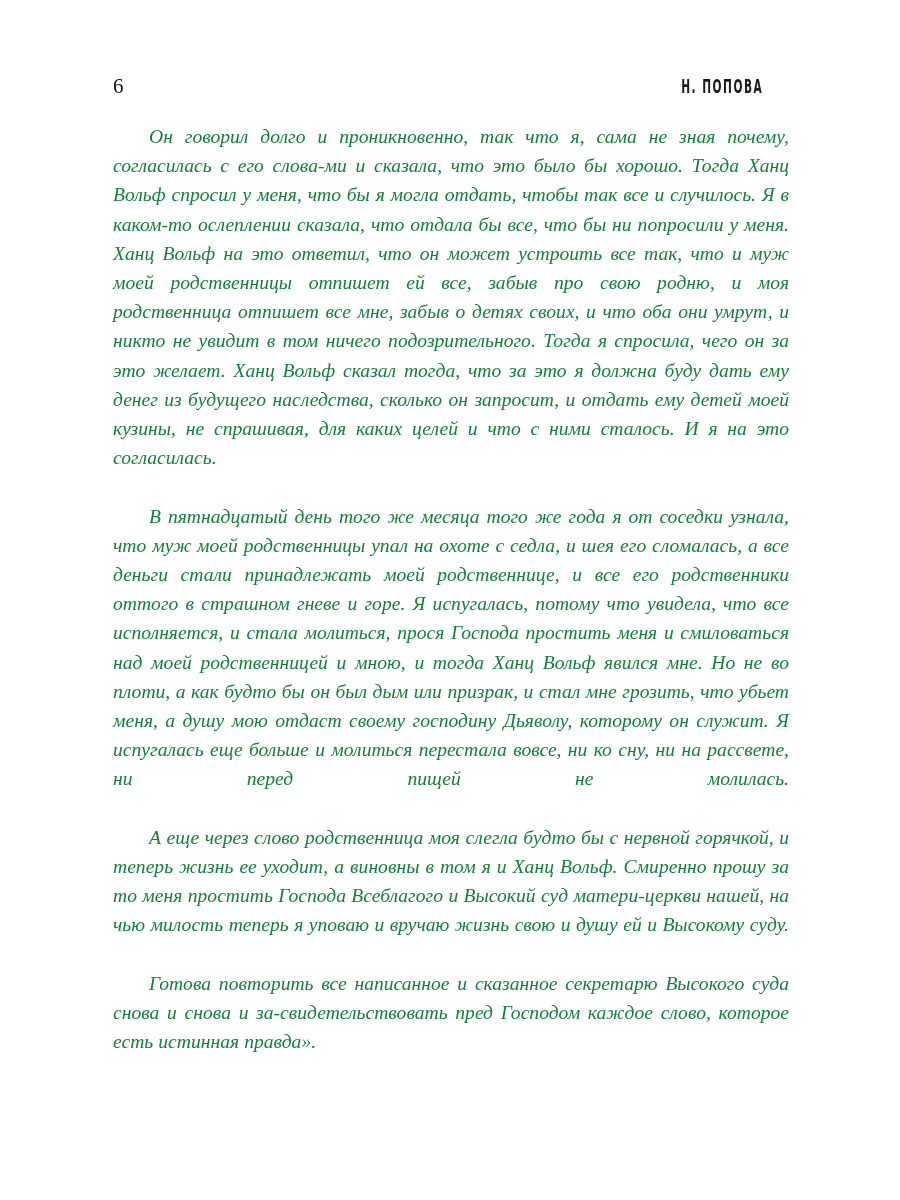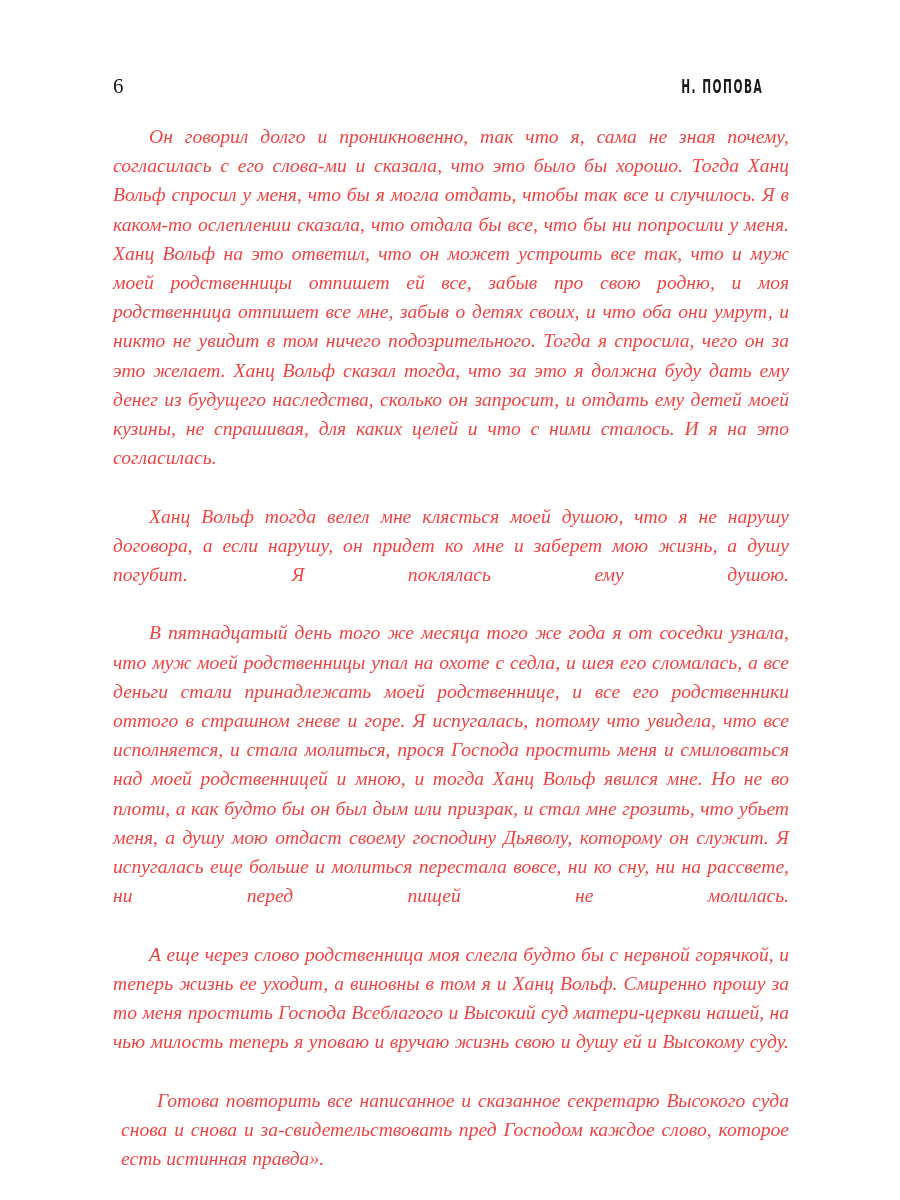--- a/index.html
+++ b/index.html
@@ -71,26 +71,25 @@
   .para {
     margin: 0;
     font-size: 19.6px;
     font-style: italic;
     line-height: 29.2px;
     text-align: justify;
     text-justify: inter-word;
     text-indent: 36px;
     hyphens: none;
     word-spacing: 0.2px;
-    color: #ef4444;
+    color: #15803d;
   }
 
   .para:last-child {
     text-align: justify;
-    margin-left: 8px;
   }
 
   
   .para::after {
     content: "";
     display: inline-block;
     width: 100%;
   }
   .para.no-stretch::after { content: none; }
 </style>
@@ -99,19 +98,18 @@
 
 <div class="page">
 
   <div class="running-head">
     <span class="folio">6</span>
     <span class="head-title">Н. Попова</span>
   </div>
 
   <div class="textblock">
     <p class="para">Он говорил долго и проникновенно, так что я, сама не зная почему, согласилась с его слова-ми и сказала, что это было бы хорошо. Тогда Ханц Вольф спросил у меня, что бы я могла отдать, чтобы так все и случилось. Я в каком-то ослеплении сказала, что отдала бы все, что бы ни попросили у меня. Ханц Вольф на это ответил, что он может устроить все так, что и муж моей родственницы отпишет ей все, забыв про свою родню, и моя родственница отпишет все мне, забыв о детях своих, и что оба они умрут, и никто не увидит в том ничего подозрительного. Тогда я спросила, чего он за это желает. Ханц Вольф сказал тогда, что за это я должна буду дать ему денег из будущего наследства, сколько он запросит, и отдать ему детей моей кузины, не спрашивая, для каких целей и что с ними сталось. И я на это согласилась.</p>
-    <p class="para">Ханц Вольф тогда велел мне клясться моей душою, что я не нарушу договора, а если нарушу, он придет ко мне и заберет мою жизнь, а душу погубит. Я поклялась ему душою.</p>
     <p class="para">В пятнадцатый день того же месяца того же года я от соседки узнала, что муж моей родственницы упал на охоте с седла, и шея его сломалась, а все деньги стали принадлежать моей родственнице, и все его родственники оттого в страшном гневе и горе. Я испугалась, потому что увидела, что все исполняется, и стала молиться, прося Господа простить меня и смиловаться над моей родственницей и мною, и тогда Ханц Вольф явился мне. Но не во плоти, а как будто бы он был дым или призрак, и стал мне грозить, что убьет меня, а душу мою отдаст своему господину Дьяволу, которому он служит. Я испугалась еще больше и молиться перестала вовсе, ни ко сну, ни на рассвете, ни перед пищей не молилась.</p>
     <p class="para">А еще через слово родственница моя слегла будто бы с нервной горячкой, и теперь жизнь ее уходит, а виновны в том я и Ханц Вольф. Смиренно прошу за то меня простить Господа Всеблагого и Высокий суд матери-церкви нашей, на чью милость теперь я уповаю и вручаю жизнь свою и душу ей и Высокому суду.</p>
     <p class="para no-stretch">Готова повторить все написанное и сказанное секретарю Высокого суда снова и снова и за-свидетельствовать пред Господом каждое слово, которое есть истинная правда».</p>
   </div>
 
 </div>
 
 </body></html>

